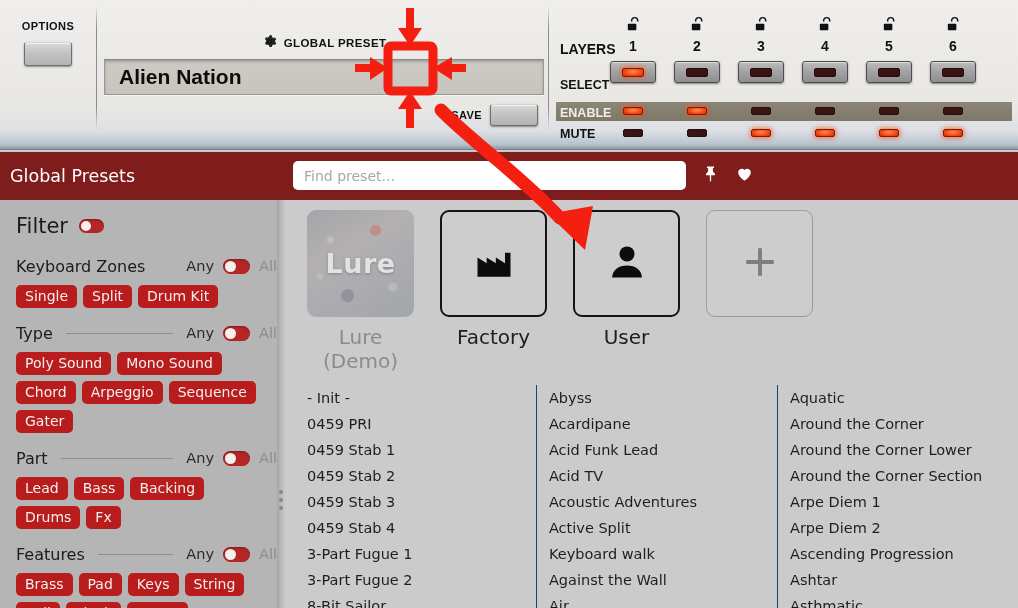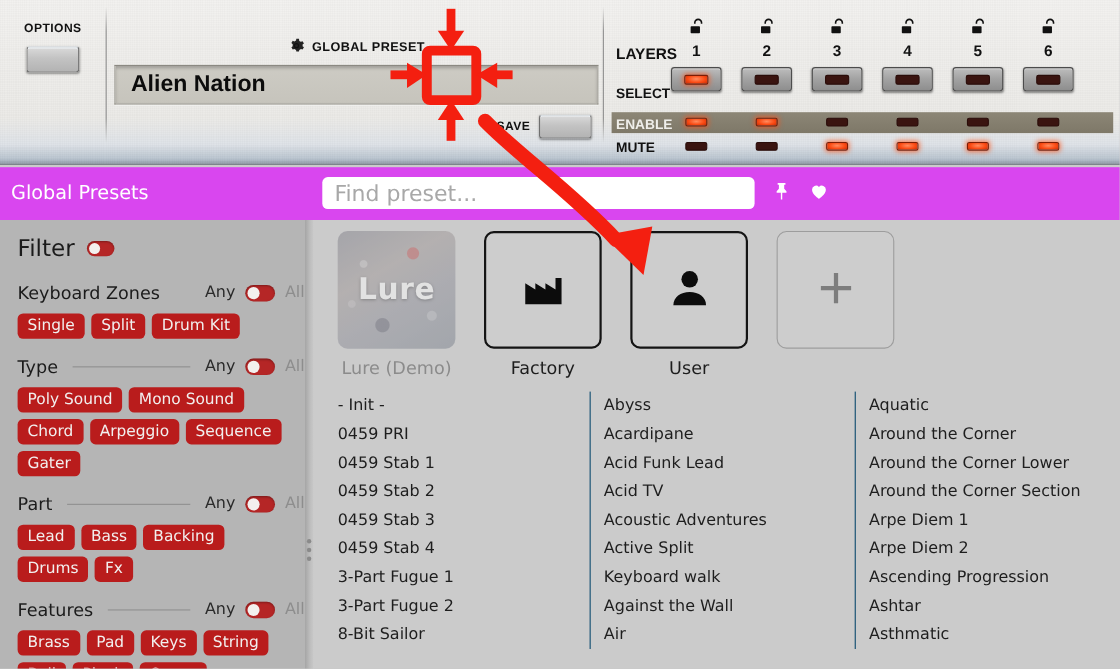--- a/index.html
+++ b/index.html
@@ -112,30 +112,30 @@
     box-shadow: 0 0 5px 1px rgba(255,80,20,.75);
   }
   .led.sm { width: 20px; height: 8px; }
   .led-row { position: absolute; width: 62px; display: flex; justify-content: center; }
   .led-row.enable-r { top: 97px; }
   .led-row.mute-r   { top: 119px; }
 
   
   .blackbar {
     position: absolute; left: 0; top: 152px; width: 1018px; height: 48px;
-    background: #d946ef; display: flex; align-items: center;
+    background: #7f1d1d; display: flex; align-items: center;
   }
   .bb-title {
     margin-left: 10px; color: #fff; font-size: 17.5px;
     font-family: "DejaVu Sans", sans-serif;
   }
   .search-box {
     position: absolute; left: 293px; top: 161px; width: 393px; height: 29px;
     background: #fff; border-radius: 5px; border: none;
-    font-family: "DejaVu Sans", sans-serif; font-size: 20px;
+    font-family: "DejaVu Sans", sans-serif; font-size: 14px;
     color: #222; padding: 0 11px;
   }
   .search-box::placeholder { color: #a8a8a8; }
   .bb-icons { position: absolute; left: 702px; top: 164px; display: flex; gap: 16px; align-items: center; }
 
   
   .body-area { position: absolute; left: 0; top: 200px; width: 1018px; height: 408px; }
   .sidebar {
     position: absolute; left: 0; top: 0; width: 277px; height: 408px;
     background: #b5b5b5; overflow: hidden;
@@ -207,21 +207,21 @@
       radial-gradient(circle at 64% 19%, rgba(200,60,60,.55) 0 5px, transparent 6px),
       radial-gradient(circle at 80% 72%, rgba(255,255,255,.22) 0 4px, transparent 5px),
       radial-gradient(circle at 38% 80%, rgba(40,40,60,.35) 0 6px, transparent 7px),
       radial-gradient(circle at 12% 62%, rgba(255,255,255,.18) 0 3px, transparent 4px);
   }
   .tile-art-word {
     position: relative; color: #f1f1f1; font-size: 27px;
     font-family: "DejaVu Sans", sans-serif; font-weight: bold;
     letter-spacing: .5px; text-shadow: 0 1px 3px rgba(0,0,0,.45);
   }
-  .tile-label { margin-top: 8px; font-size: 16px; color: #1d1d1d; }
+  .tile-label { margin-top: 8px; font-size: 20px; color: #1d1d1d; }
   .tile-label.muted { color: #8b8b8b; }
 
   
   .plists { display: flex; margin-top: 12px; padding-left: 10px; }
   .plist { width: 260px; padding-left: 12px; border-left: 1px solid #0c4a6e; }
   .plist:first-child { border-left: none; padding-left: 12px; }
   .plist li {
     list-style: none; font-size: 14.5px; color: #1e1e1e;
     height: 26px; line-height: 26px; white-space: nowrap;
   }

